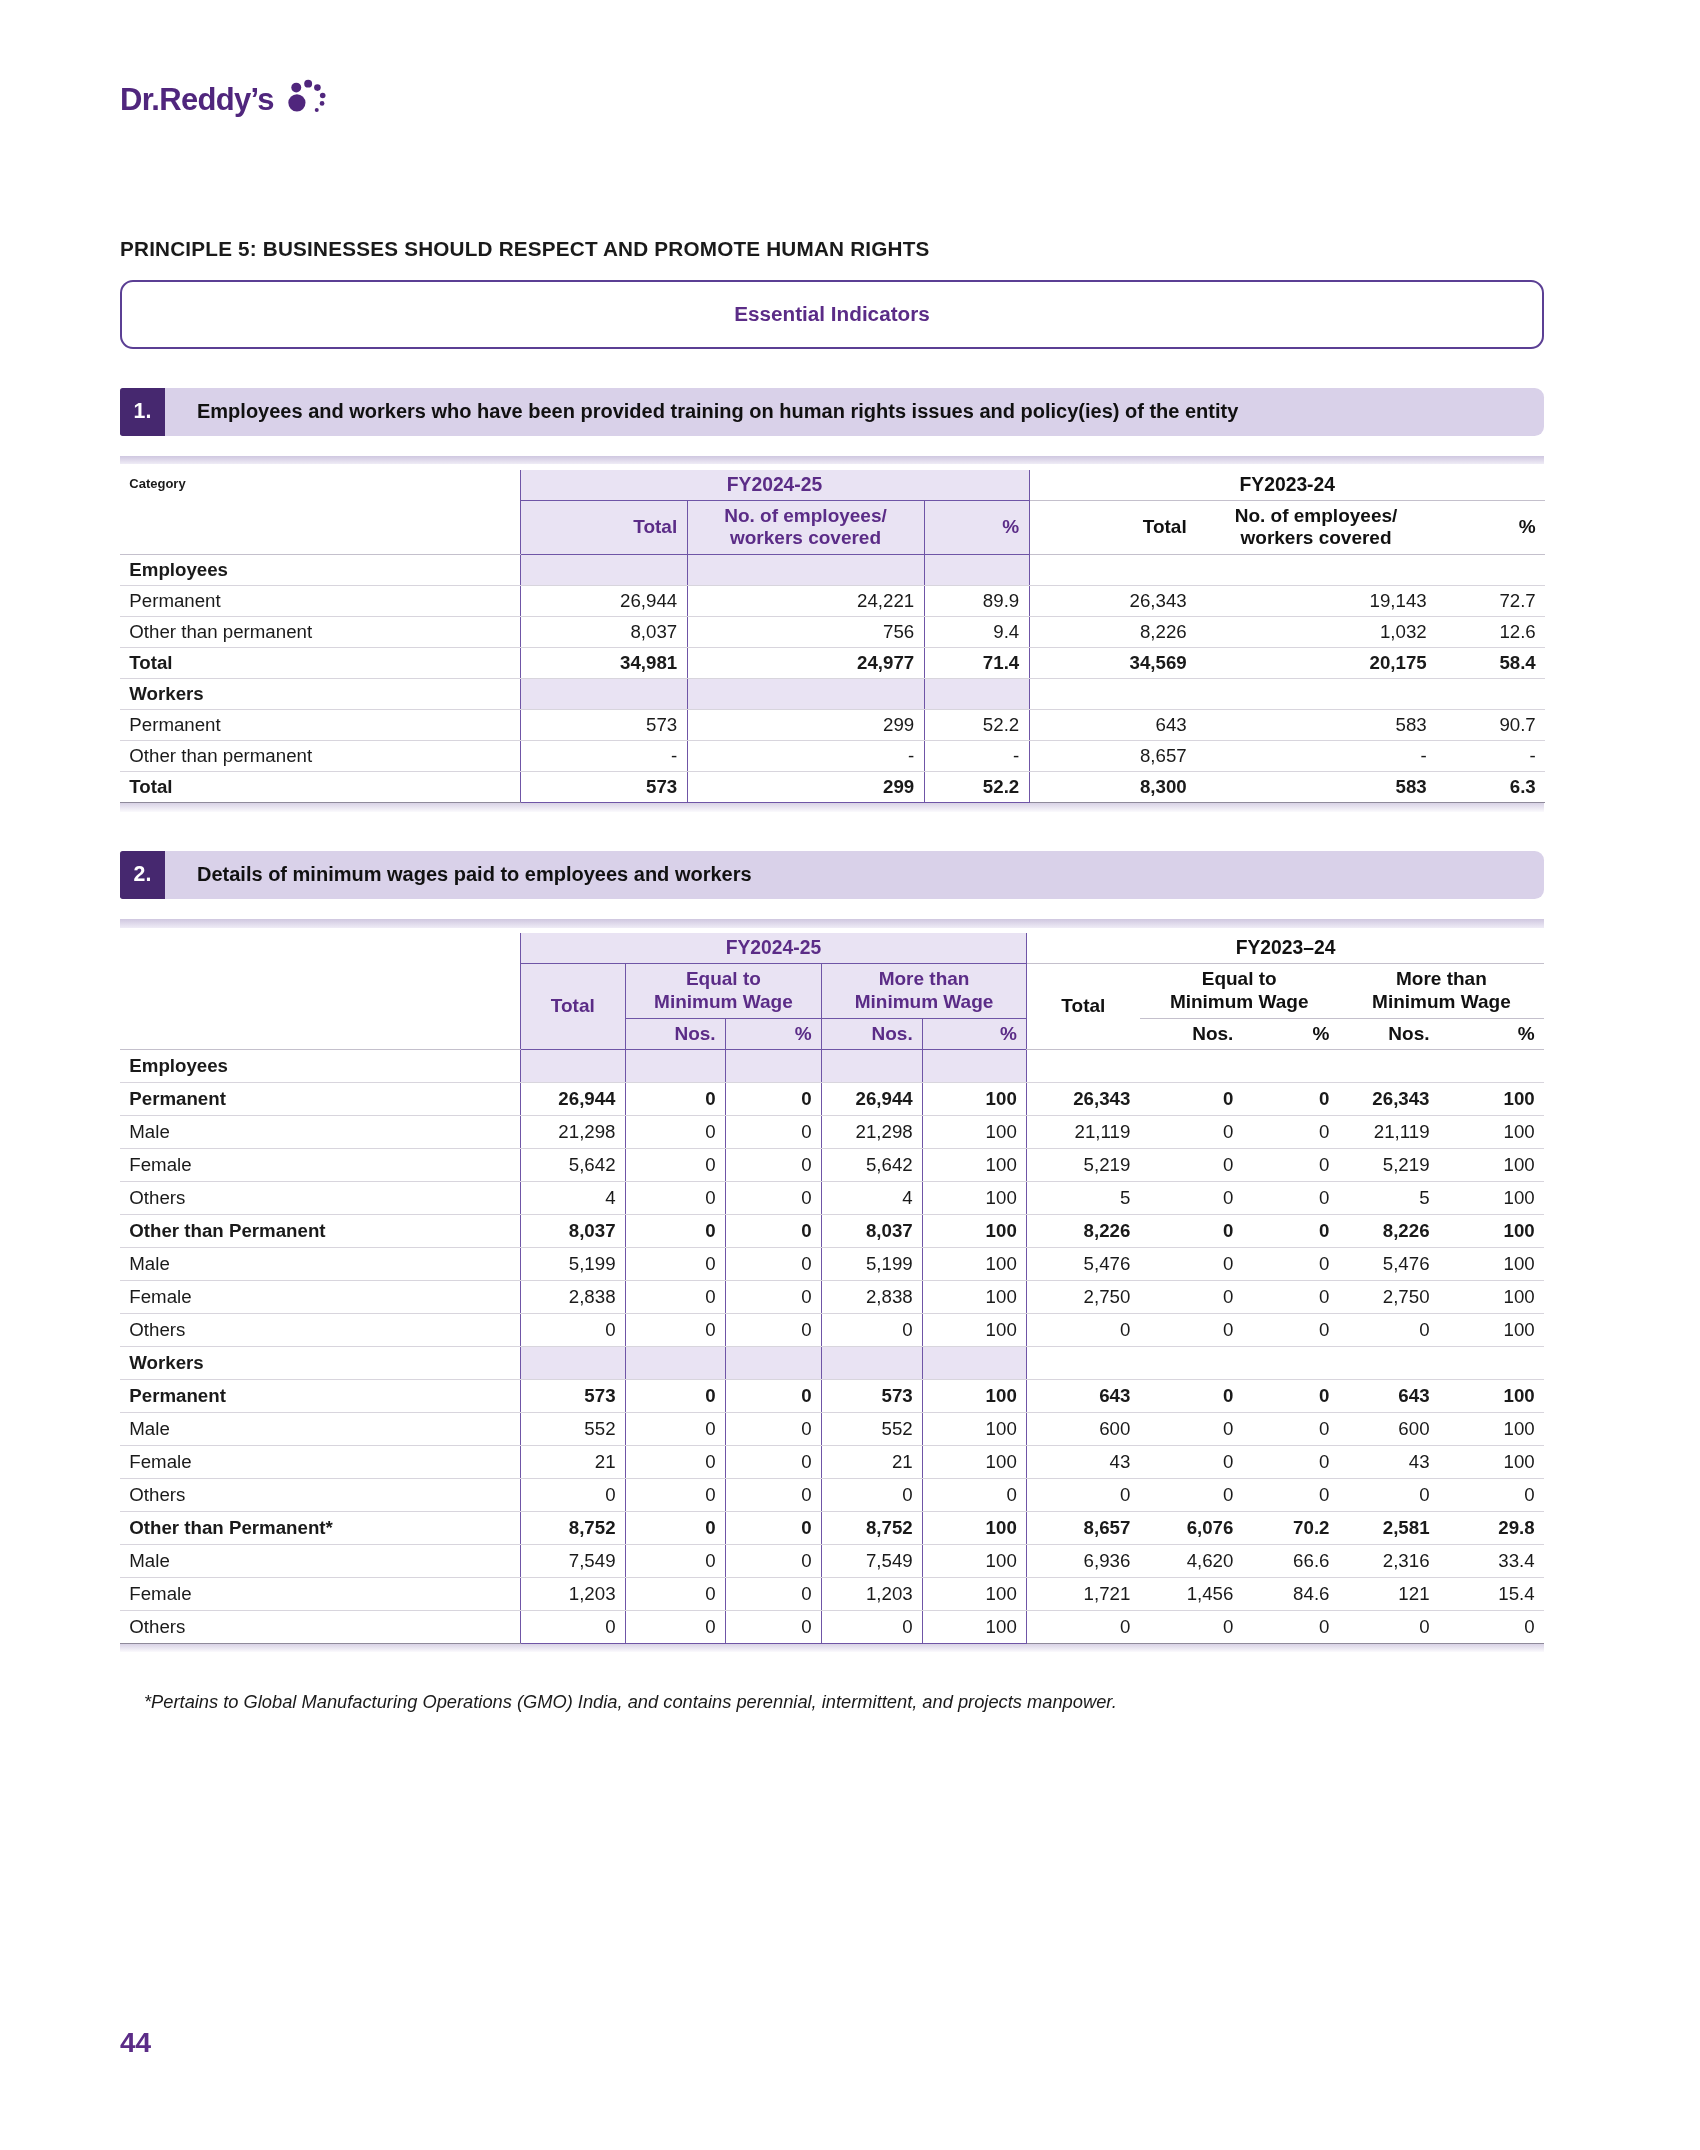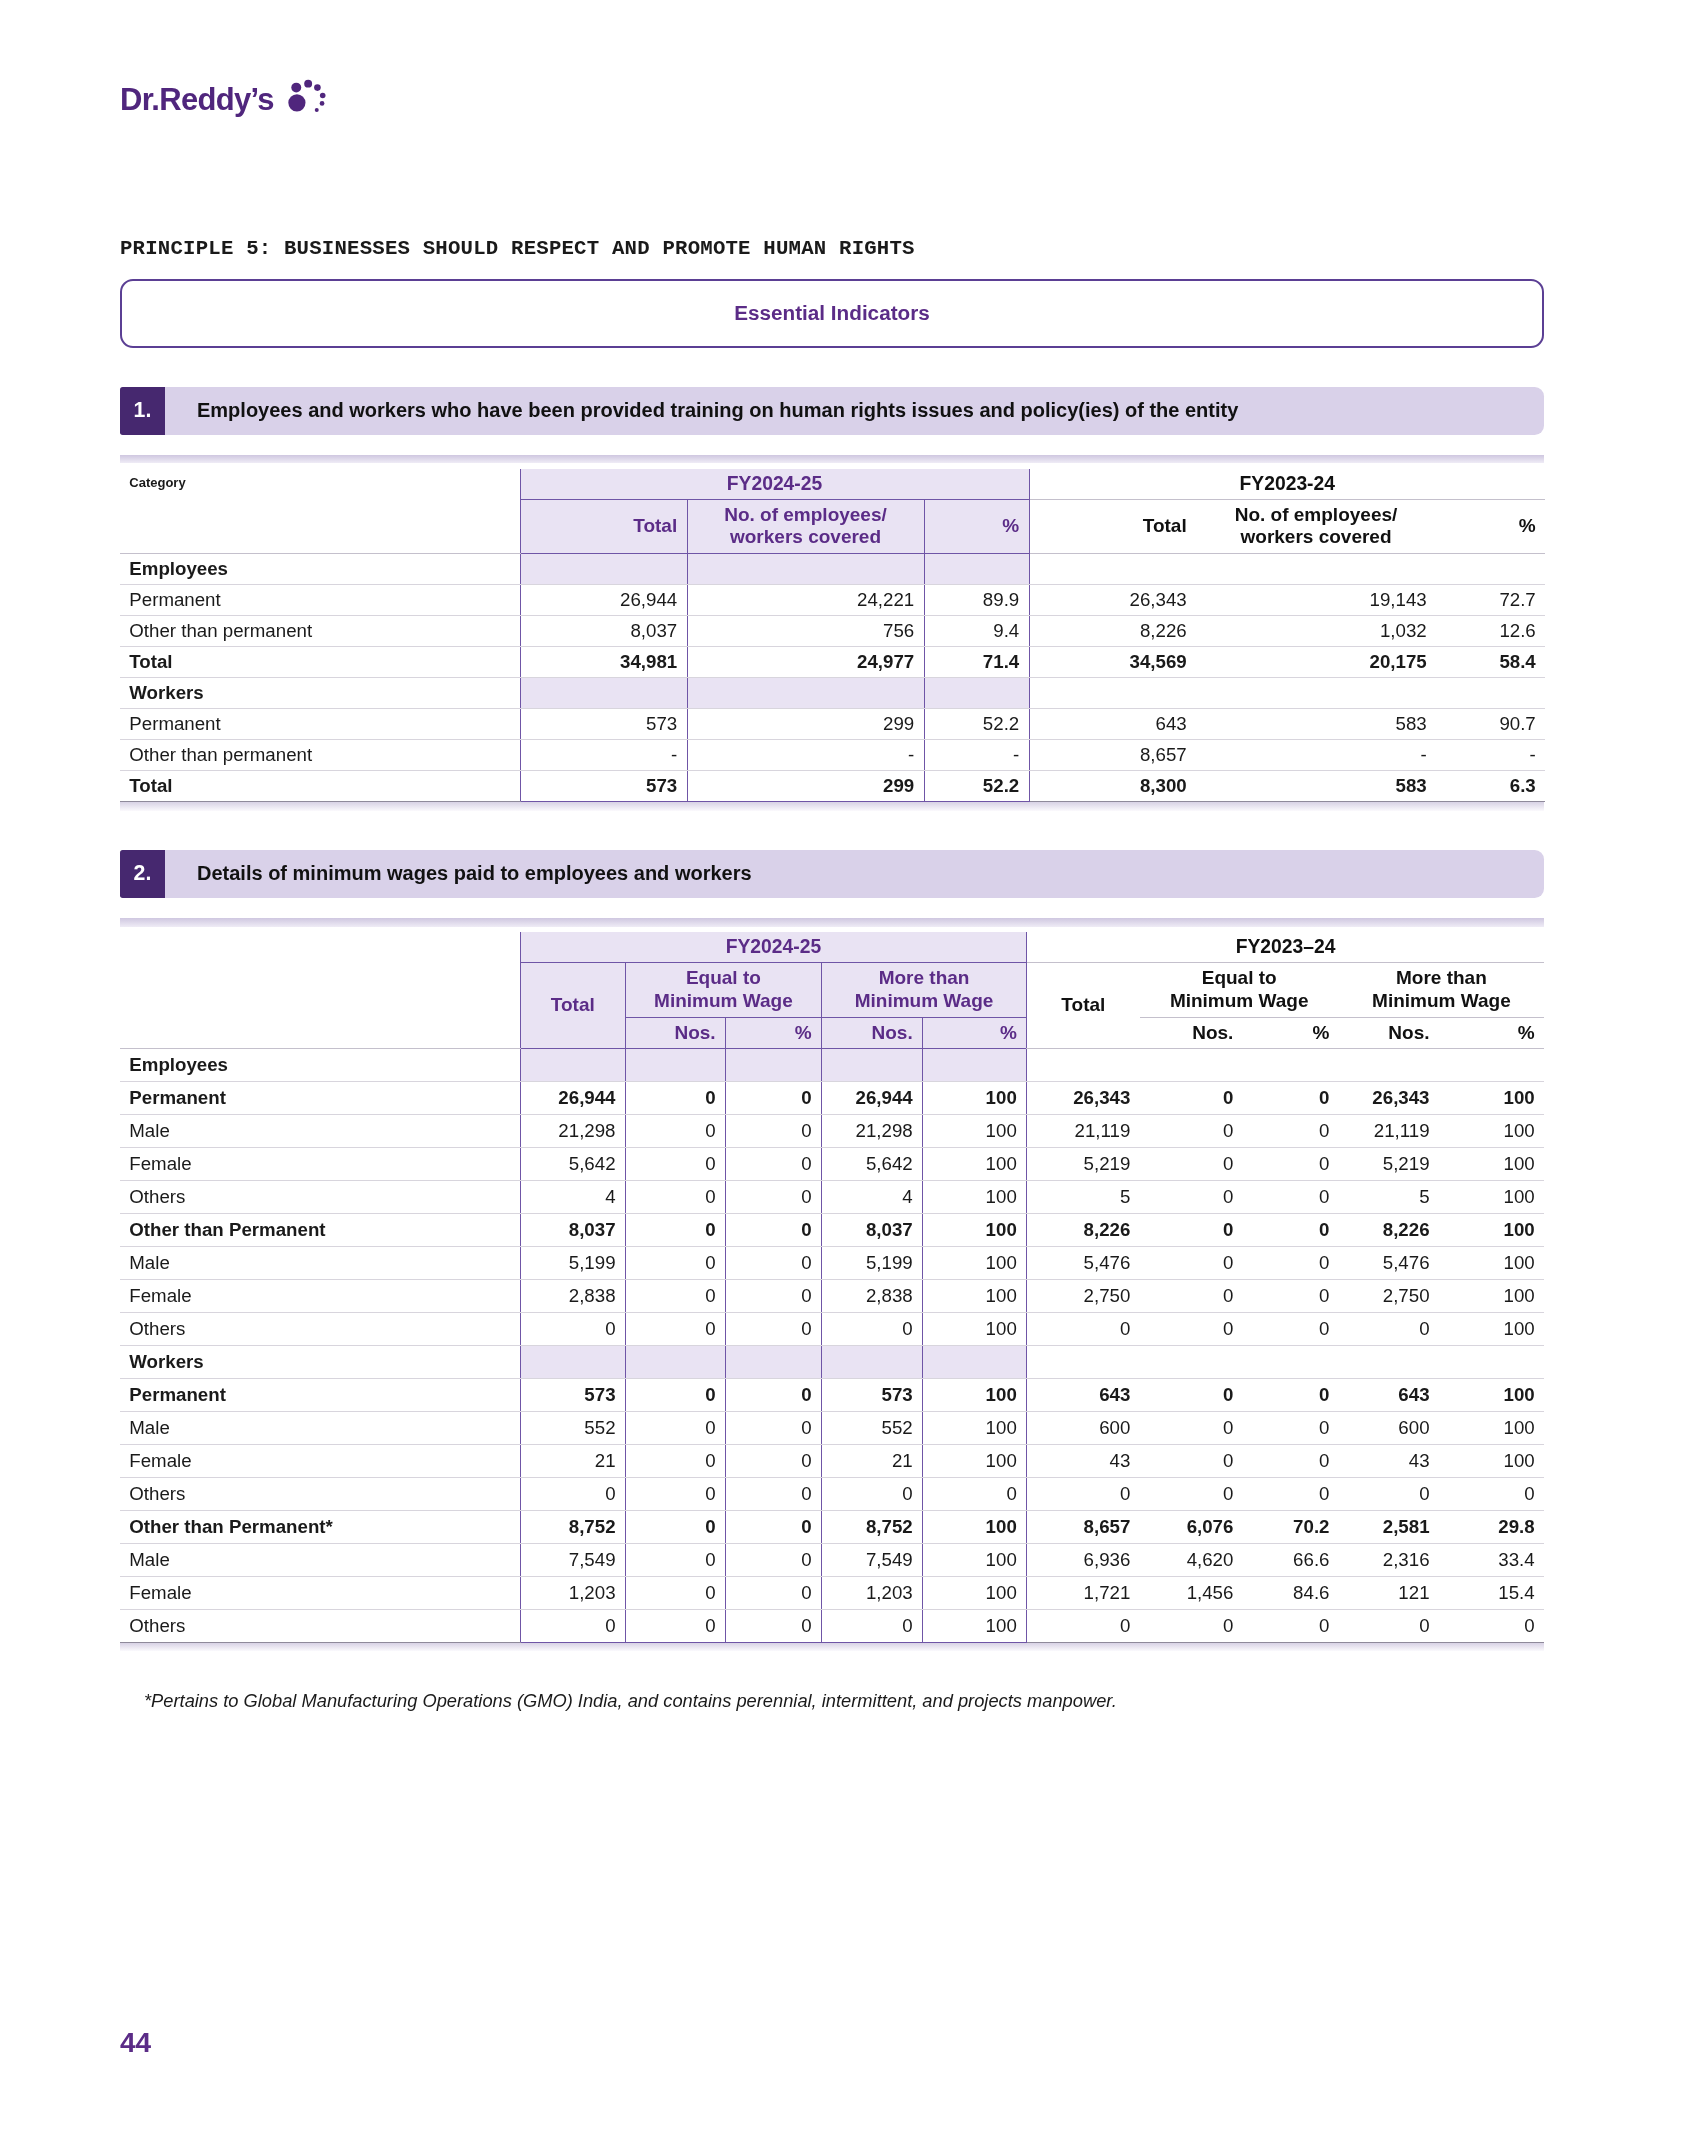--- a/index.html
+++ b/index.html
@@ -18,21 +18,21 @@
     font-family:"Liberation Sans", sans-serif;
   }
   .content { position:absolute; left:120px; top:0; width:1424px; }
 
   
   .logo { margin-top:79px; display:flex; align-items:center; gap:12px; }
   .logo-text { font-size:31px; font-weight:bold; color:#50267d; letter-spacing:-0.7px; }
   .logo-mark svg { display:block; }
 
   
-  .page-title { margin-top:117px; font-size:20.7px; font-weight:bold; letter-spacing:0.2px;font-family:Liberation Mono, monospace; }
+  .page-title { margin-top:117px; font-size:20.7px; font-weight:bold; letter-spacing:0.2px; }
 
   
   .indicator-box {
     margin-top:18.7px; border:2px solid #5b3f94; border-radius:13px; height:69px;
     display:flex; align-items:center; justify-content:center; background:#fff;
   }
   .indicator-box span { font-size:20.7px; font-weight:bold; color:var(--purple); }
 
   
   .section-banner { margin-top:39px; display:flex; height:48px; }

